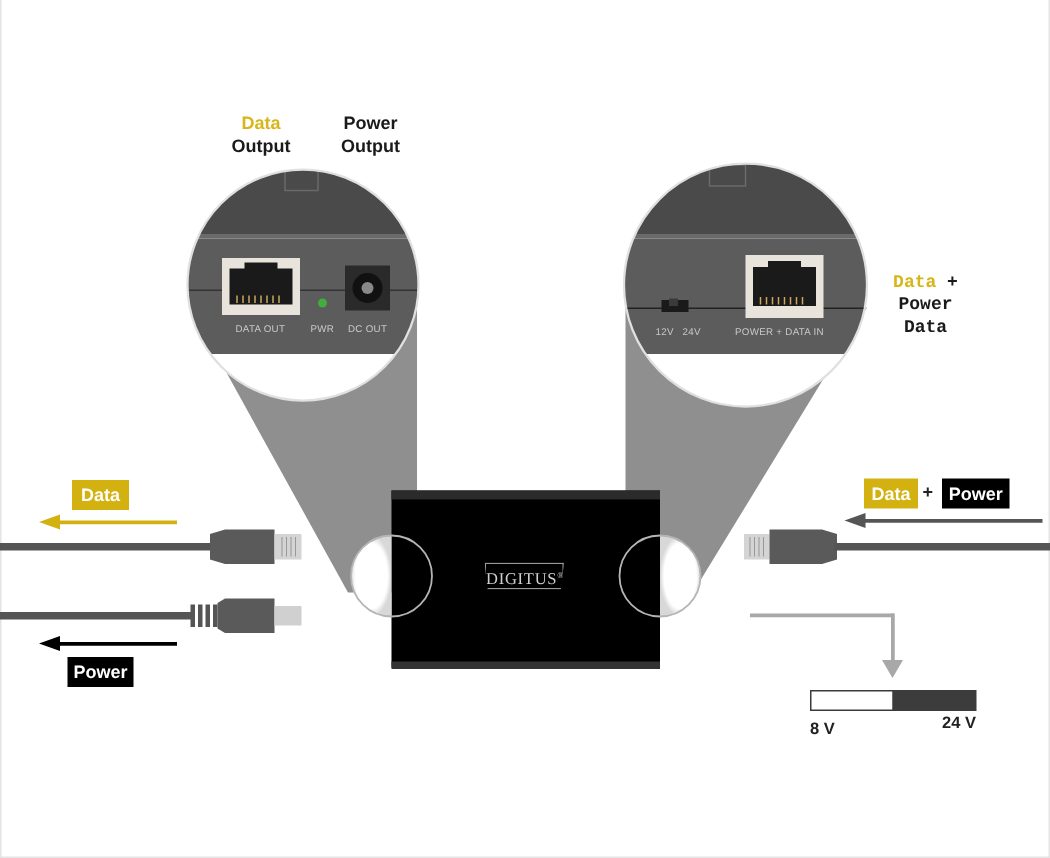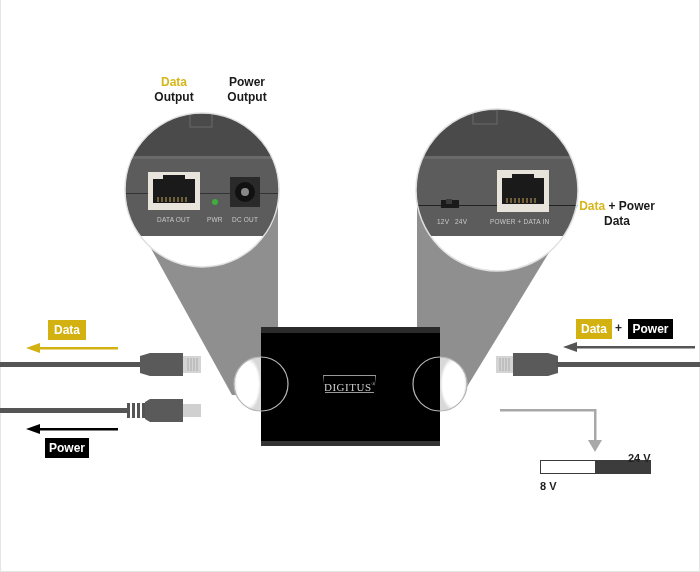--- a/index.html
+++ b/index.html
@@ -183,34 +183,34 @@
 </div>
 
 <span class="port-lbl" style="left:157px; top:216px;">DATA OUT</span>
 <span class="port-lbl" style="left:207px; top:216px;">PWR</span>
 <span class="port-lbl" style="left:232px; top:216px;">DC OUT</span>
 
 <span class="port-lbl" style="left:437px; top:218px;">12V</span>
 <span class="port-lbl" style="left:455px; top:218px;">24V</span>
 <span class="port-lbl" style="left:490px; top:218px;">POWER + DATA IN</span>
 
-<div class="abs lbl" style="left:578px; top:199px; width:78px;">
+<div class="abs lbl" style="left:578px; top:181px; width:78px;font-family:Liberation Mono, monospace;">
   <div>
     <span class="yellow">Data</span>
     <span class="dark">+</span>
     <span class="dark">Power</span>
   </div>
   <div class="dark">Data</div>
 </div>
 
 <div class="device-logo">
   <span>DIGITUS</span><sup style="font-size:6px;">®</sup>
 </div>
 
 <div class="tag y" style="left:48px; top:320px; width:38px;">Data</div>
 <div class="tag k" style="left:45px; top:438px; width:44px;">Power</div>
 
 <div class="tag y" style="left:576px; top:319px; width:36px;">Data</div>
 <div class="abs" style="left:615px; top:321px; font-size:12px; font-weight:bold; color:#222;">+</div>
 <div class="tag k" style="left:628px; top:319px; width:45px;">Power</div>
 
 <span class="volt" style="left:540px; top:480px;">8 V</span>
-<span class="volt" style="left:628px; top:452px;">24 V</span>
+<span class="volt" style="left:628px; top:476px;">24 V</span>
 
 </body></html>

